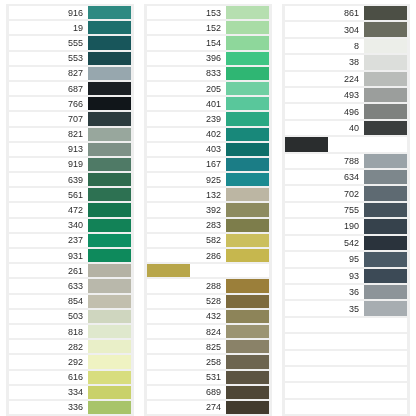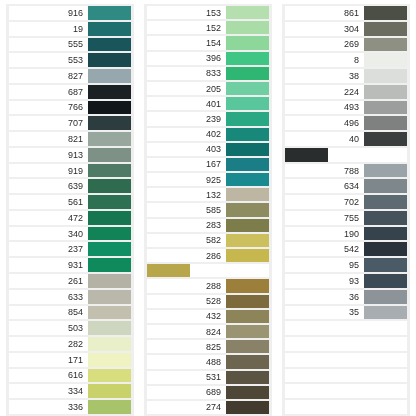--- a/index.html
+++ b/index.html
@@ -134,25 +134,29 @@
       </div>
       <div class="row">
         <div class="code">854</div>
         <div class="swatch" style="background: rgb(194, 191, 174);"></div>
       </div>
       <div class="row">
         <div class="code">503</div>
         <div class="swatch" style="background: rgb(207, 214, 191);"></div>
       </div>
       <div class="row">
+        <div class="code">818</div>
+        <div class="swatch" style="background: rgb(223, 232, 205);"></div>
+      </div>
+      <div class="row">
         <div class="code">282</div>
         <div class="swatch" style="background: rgb(233, 239, 200);"></div>
       </div>
       <div class="row">
-        <div class="code">171</div>
+        <div class="code">292</div>
         <div class="swatch" style="background: rgb(239, 243, 194);"></div>
       </div>
       <div class="row">
         <div class="code">616</div>
         <div class="swatch" style="background: rgb(216, 221, 126);"></div>
       </div>
       <div class="row">
         <div class="code">334</div>
         <div class="swatch" style="background: rgb(201, 209, 106);"></div>
       </div>
@@ -208,21 +212,21 @@
       </div>
       <div class="row">
         <div class="code">925</div>
         <div class="swatch" style="background: rgb(26, 138, 145);"></div>
       </div>
       <div class="row">
         <div class="code">132</div>
         <div class="swatch" style="background: rgb(188, 182, 163);"></div>
       </div>
       <div class="row">
-        <div class="code">585</div>
+        <div class="code">392</div>
         <div class="swatch" style="background: rgb(141, 139, 96);"></div>
       </div>
       <div class="row">
         <div class="code">283</div>
         <div class="swatch" style="background: rgb(125, 125, 75);"></div>
       </div>
       <div class="row">
         <div class="code">582</div>
         <div class="swatch" style="background: rgb(203, 191, 94);"></div>
       </div>
@@ -247,21 +251,21 @@
       </div>
       <div class="row">
         <div class="code">824</div>
         <div class="swatch" style="background: rgb(155, 148, 114);"></div>
       </div>
       <div class="row">
         <div class="code">825</div>
         <div class="swatch" style="background: rgb(138, 130, 104);"></div>
       </div>
       <div class="row">
-        <div class="code">488</div>
+        <div class="code">258</div>
         <div class="swatch" style="background: rgb(109, 101, 80);"></div>
       </div>
       <div class="row">
         <div class="code">531</div>
         <div class="swatch" style="background: rgb(92, 84, 66);"></div>
       </div>
       <div class="row">
         <div class="code">689</div>
         <div class="swatch" style="background: rgb(78, 70, 54);"></div>
       </div>
@@ -271,24 +275,20 @@
       </div>
     </div>
     <div class="column">
       <div class="row">
         <div class="code">861</div>
         <div class="swatch" style="background: rgb(76, 79, 69);"></div>
       </div>
       <div class="row">
         <div class="code">304</div>
         <div class="swatch" style="background: rgb(106, 108, 95);"></div>
-      </div>
-      <div class="row">
-        <div class="code">269</div>
-        <div class="swatch" style="background: rgb(142, 144, 132);"></div>
       </div>
       <div class="row">
         <div class="code">8</div>
         <div class="swatch" style="background: rgb(236, 238, 233);"></div>
       </div>
       <div class="row">
         <div class="code">38</div>
         <div class="swatch" style="background: rgb(220, 222, 219);"></div>
       </div>
       <div class="row">

